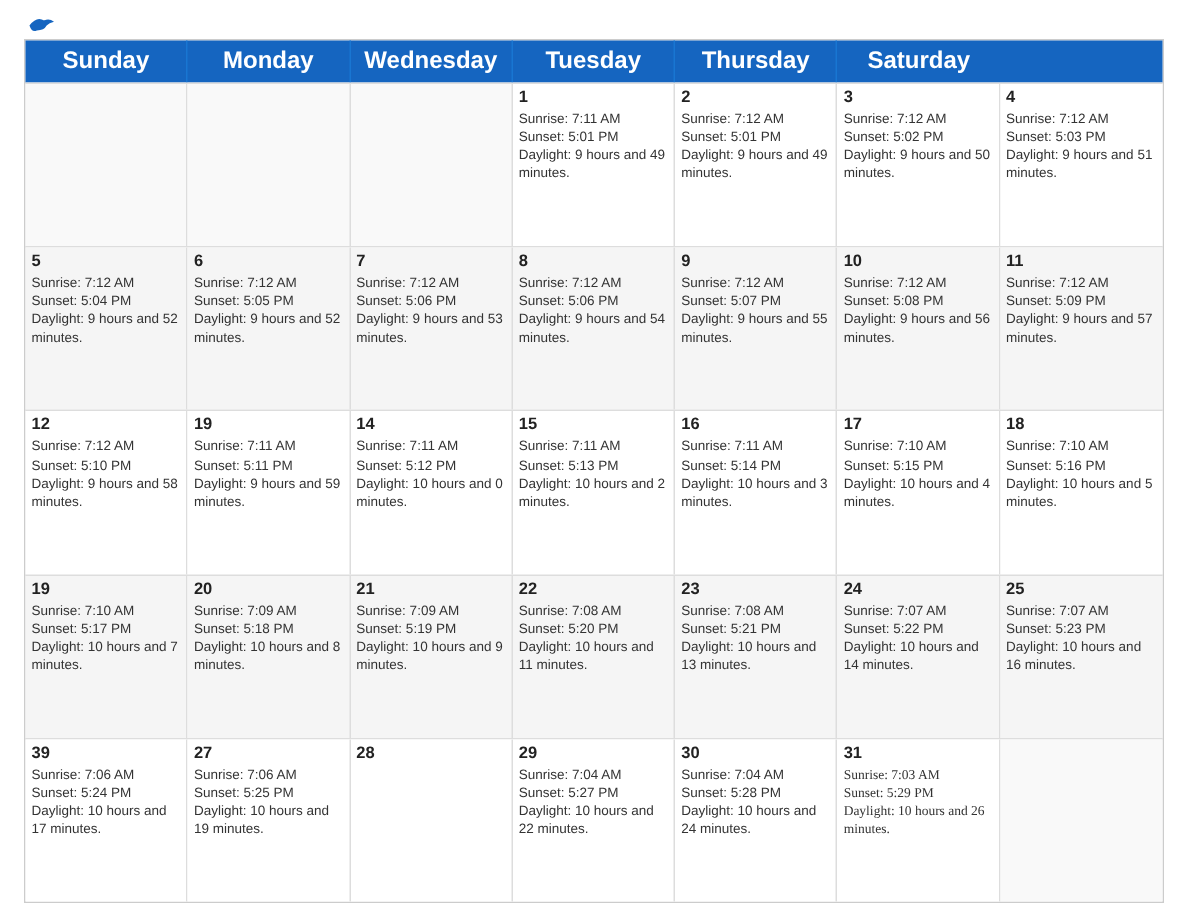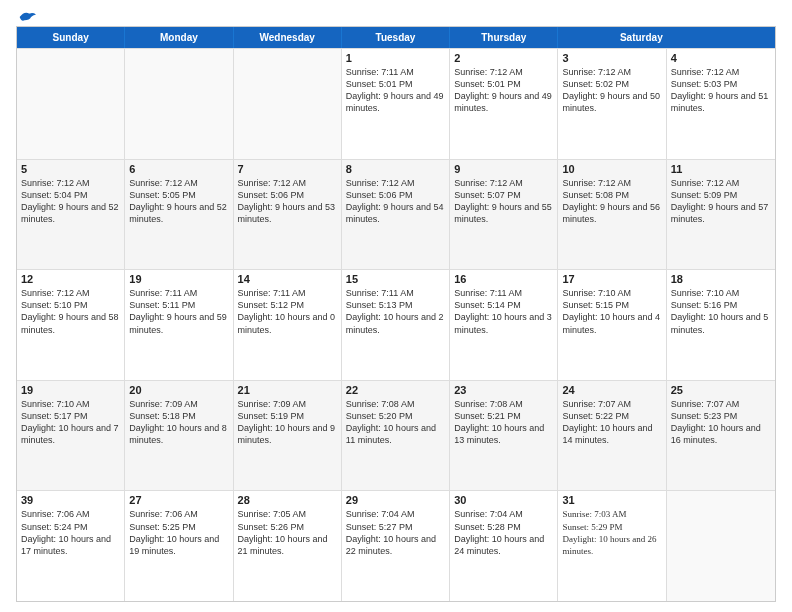--- a/index.html
+++ b/index.html
@@ -56,27 +56,27 @@
       flex-direction: column;
       border: 1px solid #ccc;
     }
     .cal-header-row {
       display: grid;
       grid-template-columns: repeat(7, 1fr);
       background: #1565c0;
     }
     .cal-header-cell {
       color: #fff;
-      font-size: 10px;
+      font-size: 16px;
       font-weight: bold;
       padding: 5px 4px;
       text-align: center;
       border-right: 1px solid #1976d2;
     }
-    .cal-header-cell:last-child { border-right: none; text-align: right; }
+    .cal-header-cell:last-child { border-right: none; }
     .cal-body {
       flex: 1;
       display: flex;
       flex-direction: column;
     }
     .cal-row {
       display: grid;
       grid-template-columns: repeat(7, 1fr);
       flex: 1;
       border-top: 1px solid #ddd;
@@ -305,23 +305,20 @@
 Daylight: 10 hours and 17 minutes.</div>
           </div>
           <div class="cal-cell">
             <div class="day-num">27</div>
             <div class="day-info" style="white-space: pre-line;">Sunrise: 7:06 AM
 Sunset: 5:25 PM
 Daylight: 10 hours and 19 minutes.</div>
           </div>
           <div class="cal-cell">
             <div class="day-num">28</div>
-            <div class="day-info" style="white-space: pre-line;">Sunrise: 7:05 AM
-Sunset: 5:26 PM
-Daylight: 10 hours and 21 minutes.</div>
           </div>
           <div class="cal-cell">
             <div class="day-num">29</div>
             <div class="day-info" style="white-space: pre-line;">Sunrise: 7:04 AM
 Sunset: 5:27 PM
 Daylight: 10 hours and 22 minutes.</div>
           </div>
           <div class="cal-cell">
             <div class="day-num">30</div>
             <div class="day-info" style="white-space: pre-line;">Sunrise: 7:04 AM

